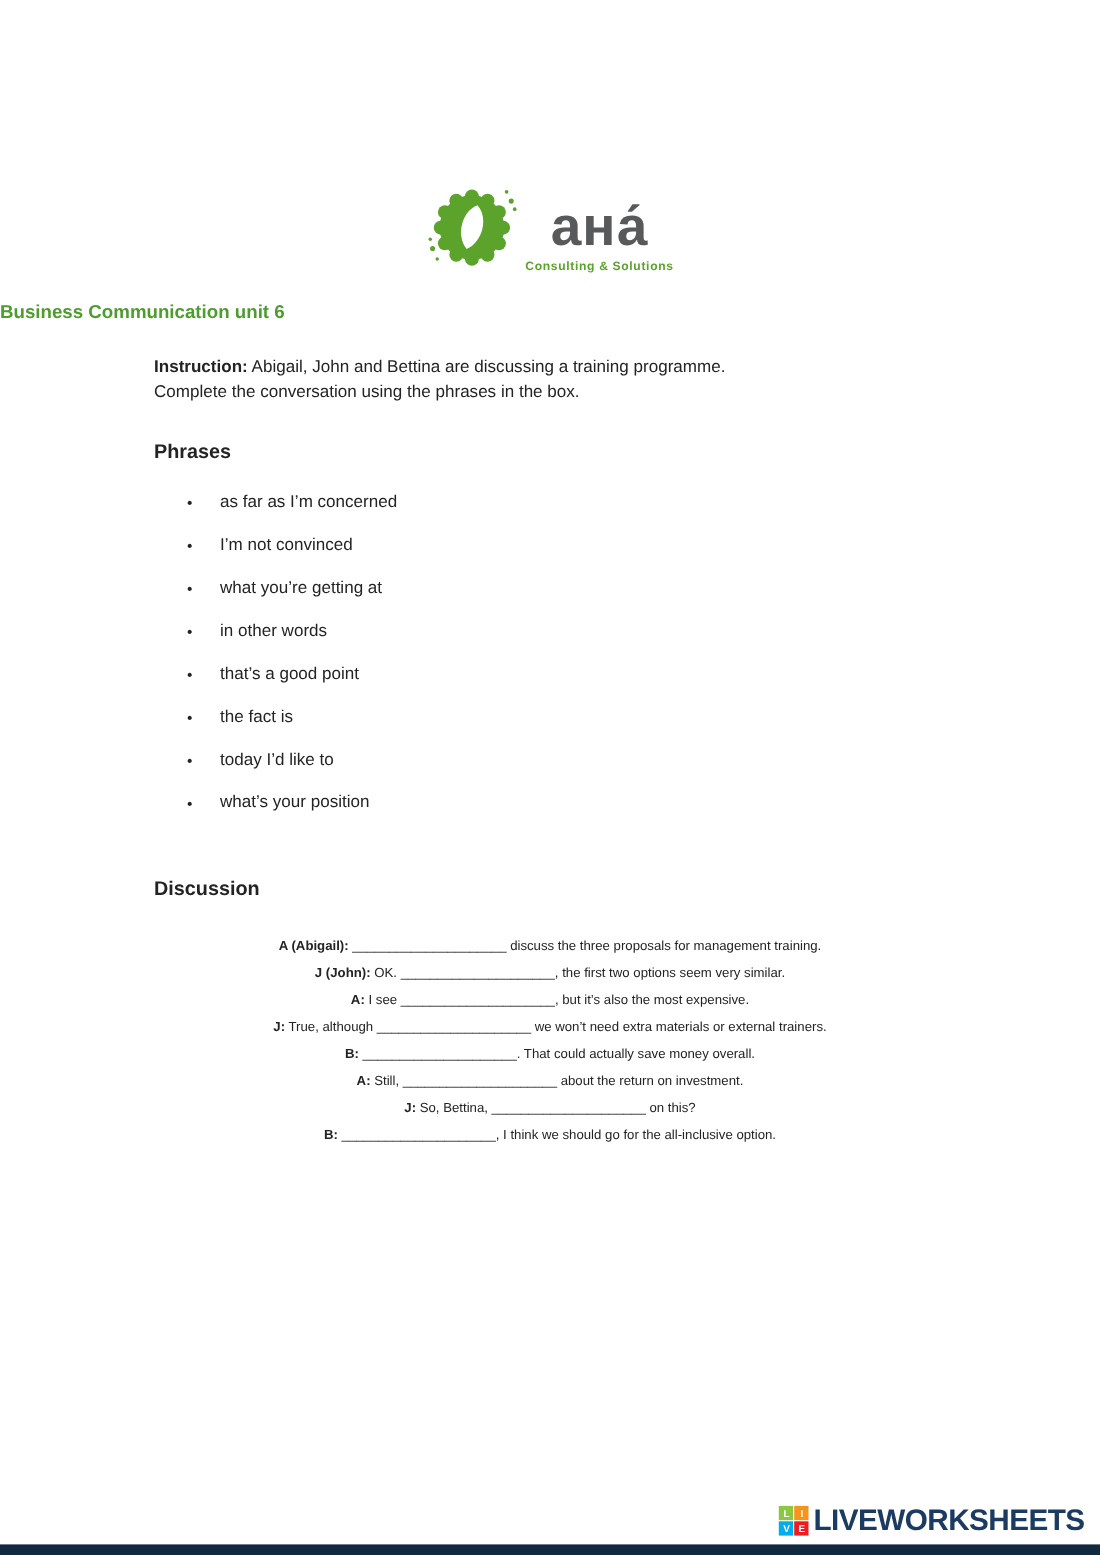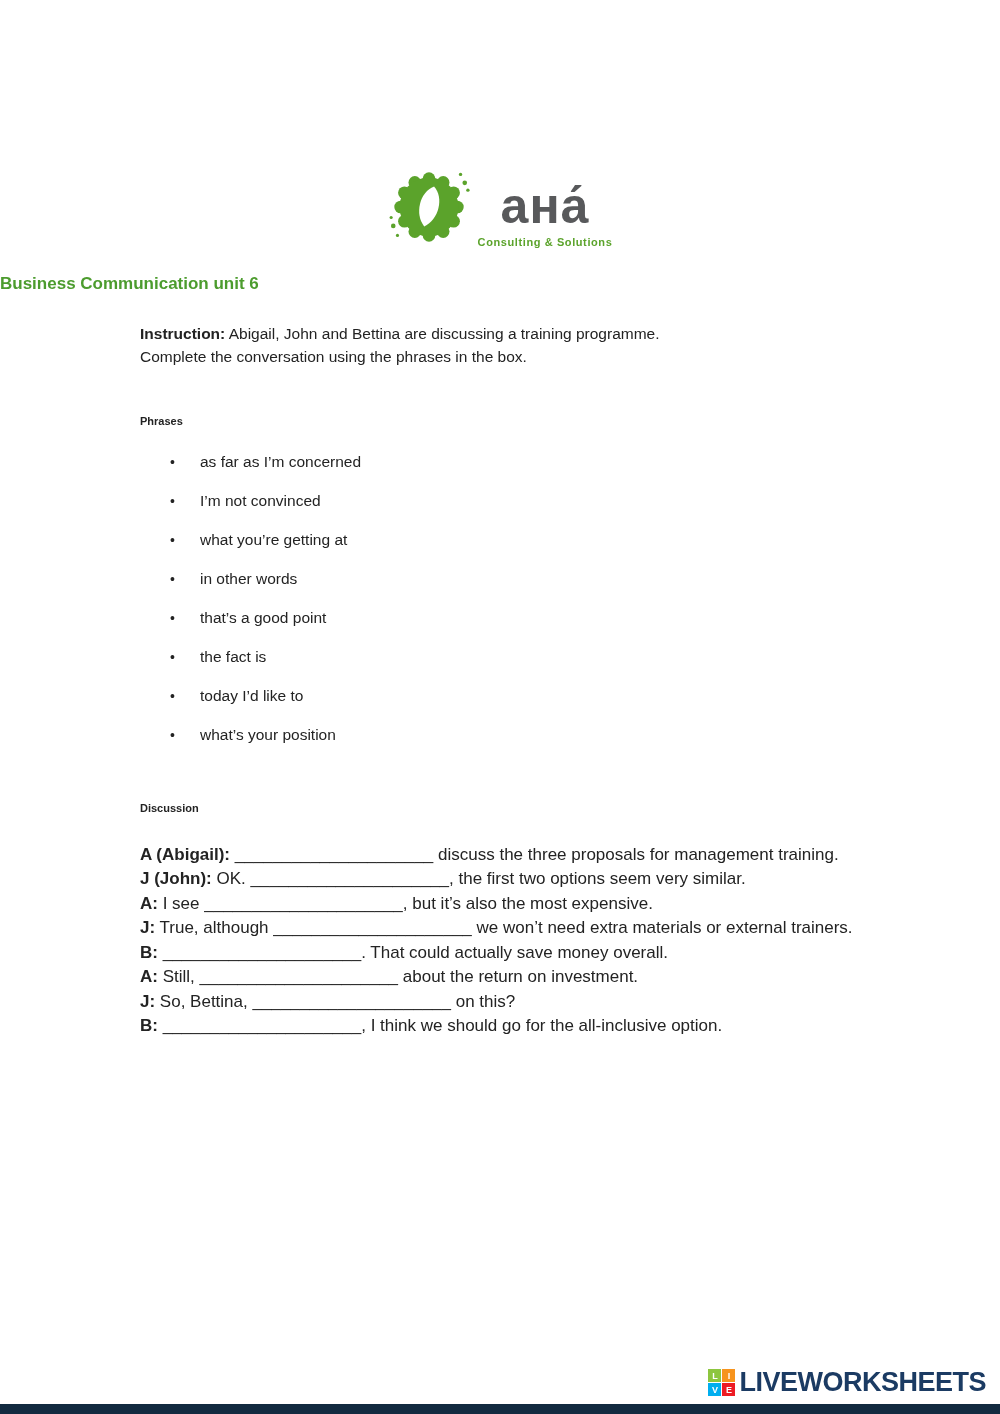--- a/index.html
+++ b/index.html
@@ -17,26 +17,26 @@
   .logo-textcol{display:flex;flex-direction:column;align-items:center;}
   .logo-text{font-size:50px;line-height:1;color:#58595b;font-weight:600;letter-spacing:1px;}
   .logo-sub{font-size:11px;color:#5ba32b;font-weight:700;letter-spacing:.6px;margin-top:5px;align-self:flex-end;}
   
   .title{margin:26px 0 0;text-align:left;color:#4c9c2e;font-size:17px;font-weight:700;}
   
   .content{padding:0 140px 0 140px;}
   .para{font-size:15.5px;line-height:1.5;margin:0;}
   .mt-instruction{margin-top:28px;}
   .bold{font-weight:700;}
-  .section-heading{font-weight:700;font-size:11px;margin:44px 0 0;}
+  .section-heading{font-weight:700;font-size:18px;margin:28px 0 0;}
   ul.phrases{list-style:none;margin:24px 0 0;padding:0 0 0 30px;}
   ul.phrases li{position:relative;padding-left:30px;margin-bottom:21px;font-size:15.5px;}
   ul.phrases li .dot{position:absolute;left:0;top:1px;font-size:14px;color:#232323;}
   .discussion-heading{margin-top:56px;}
-  .dialogue{margin-top:26px;font-size:17px;line-height:24.5px;}
+  .dialogue{margin-top:26px;font-size:12px;line-height:24.5px;text-align:center;}
   .dline{white-space:pre-wrap;}
   
   .footer{position:absolute;right:14px;bottom:16px;display:flex;align-items:center;gap:4px;}
   .lw-squares{display:grid;grid-template-columns:13px 13px;grid-template-rows:13px 13px;gap:1px;}
   .lw-squares span{display:flex;align-items:center;justify-content:center;color:#fff;font-size:9px;font-weight:700;}
   .lw-brand{font-size:27px;font-weight:700;color:#1b3b63;letter-spacing:-0.5px;}
   .bottom-bar{position:absolute;left:0;right:0;bottom:0;height:10px;background:#122a40;}
 </style>
 </head>
 <body>

